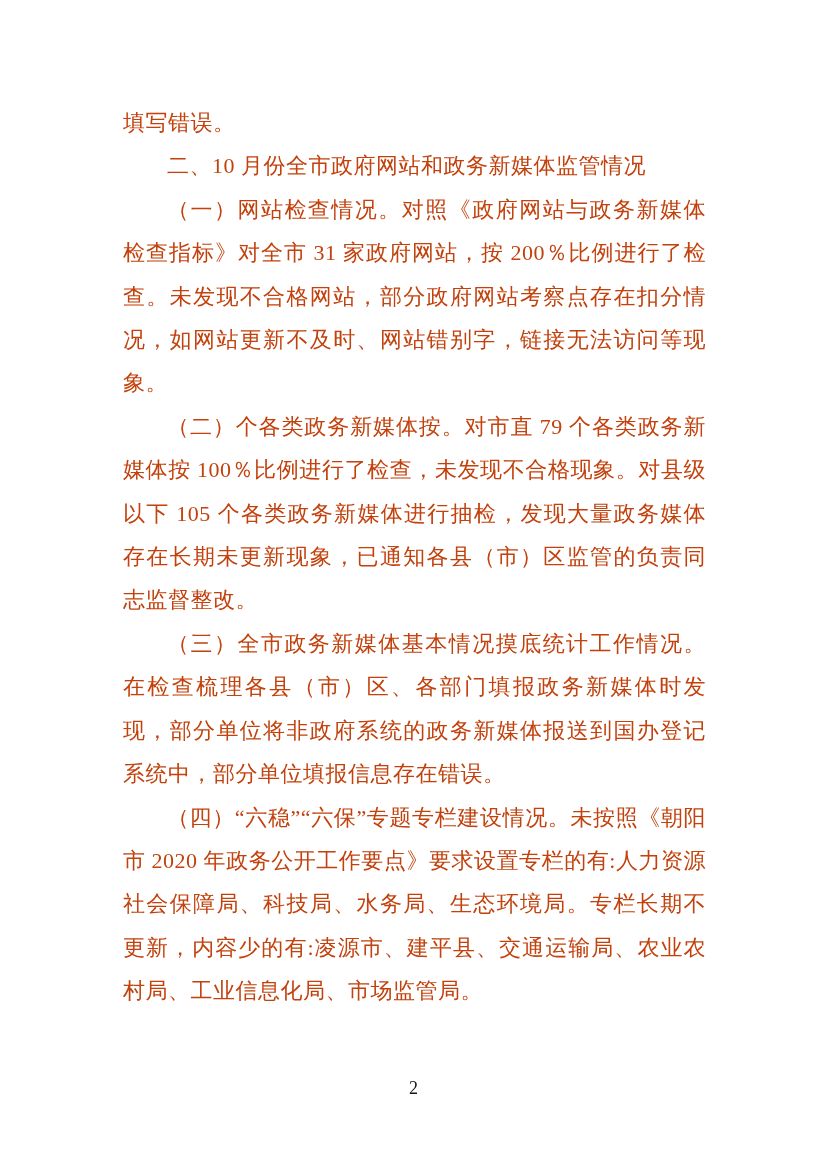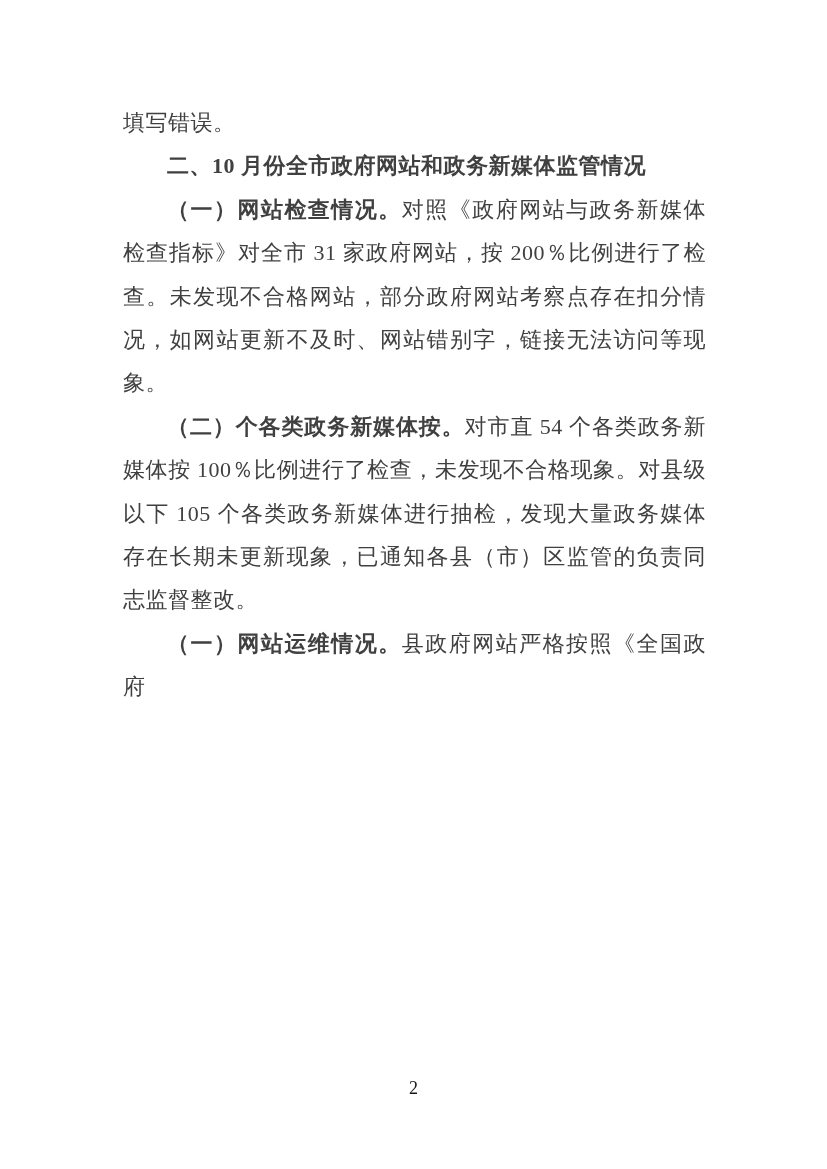--- a/index.html
+++ b/index.html
@@ -14,43 +14,43 @@
     margin: 0 auto;
     background: #ffffff;
     overflow: hidden;
     font-family: "Liberation Serif", "DejaVu Serif", serif;
   }
   .content {
     position: absolute;
     left: 123px;
     top: 101px;
     width: 583px;
-    color: #404040;
+    color: #c2410c;
     font-size: 22px;
     line-height: 43.4px;
     text-align: justify;
     text-justify: inter-ideograph;
     letter-spacing: 0.5px;
   }
   .content p {
     margin: 0;
     padding: 0;
   }
   .para {
     text-indent: 2em;
   }
   .carryover {
     text-indent: 0;
   }
   .heading {
     text-indent: 2em;
-    font-weight: bold;
+    font-weight: normal;
   }
   .lead {
-    font-weight: bold;
+    font-weight: normal;
   }
   .footer {
     position: absolute;
     left: 0;
     top: 1076px;
     width: 100%;
     text-align: center;
     color: #161616;
     font-size: 18px;
     line-height: 24px;
@@ -62,25 +62,26 @@
 
 <div class="page">
   <div class="content">
 
     <p class="carryover">填写错误。</p>
 
     <p class="heading">二、10 月份全市政府网站和政务新媒体监管情况</p>
 
     <p class="para"><span class="lead">（一）网站检查情况。</span><span>对照《政府网站与政务新媒体检查指标》对全市 31 家政府网站，按 200％比例进行了检查。未发现不合格网站，部分政府网站考察点存在扣分情况，如网站更新不及时、网站错别字，链接无法访问等现象。</span></p>
 
-    <p class="para"><span class="lead">（二）个各类政务新媒体按。</span><span>对市直 54 个各类政务新媒体按 100％比例进行了检查，未发现不合格现象。对县级以下 105 个各类政务新媒体进行抽检，发现大量政务媒体存在长期未更新现象，已通知各县（市）区监管的负责同志监督整改。</span></p>
+    <p class="para"><span class="lead">（二）个各类政务新媒体按。</span><span>对市直 79 个各类政务新媒体按 100％比例进行了检查，未发现不合格现象。对县级以下 105 个各类政务新媒体进行抽检，发现大量政务媒体存在长期未更新现象，已通知各县（市）区监管的负责同志监督整改。</span></p>
+
+    <p class="para"><span class="lead">（三）全市政务新媒体基本情况摸底统计工作情况。</span><span>在检查梳理各县（市）区、各部门填报政务新媒体时发现，部分单位将非政府系统的政务新媒体报送到国办登记系统中，部分单位填报信息存在错误。</span></p>
+
+    <p class="para"><span class="lead">（四）“六稳”“六保”专题专栏建设情况。</span><span>未按照《朝阳市 2020 年政务公开工作要点》要求设置专栏的有:人力资源社会保障局、科技局、水务局、生态环境局。专栏长期不更新，内容少的有:凌源市、建平县、交通运输局、农业农村局、工业信息化局、市场监管局。</span></p>
 
 
-
-
-    <p class="para"><span class="lead">（一）网站运维情况。</span><span>县政府网站严格按照《全国政府</span></p>
 
   </div>
 
   <div class="footer">
     <span>2</span>
   </div>
 </div>
 
 </body></html>

